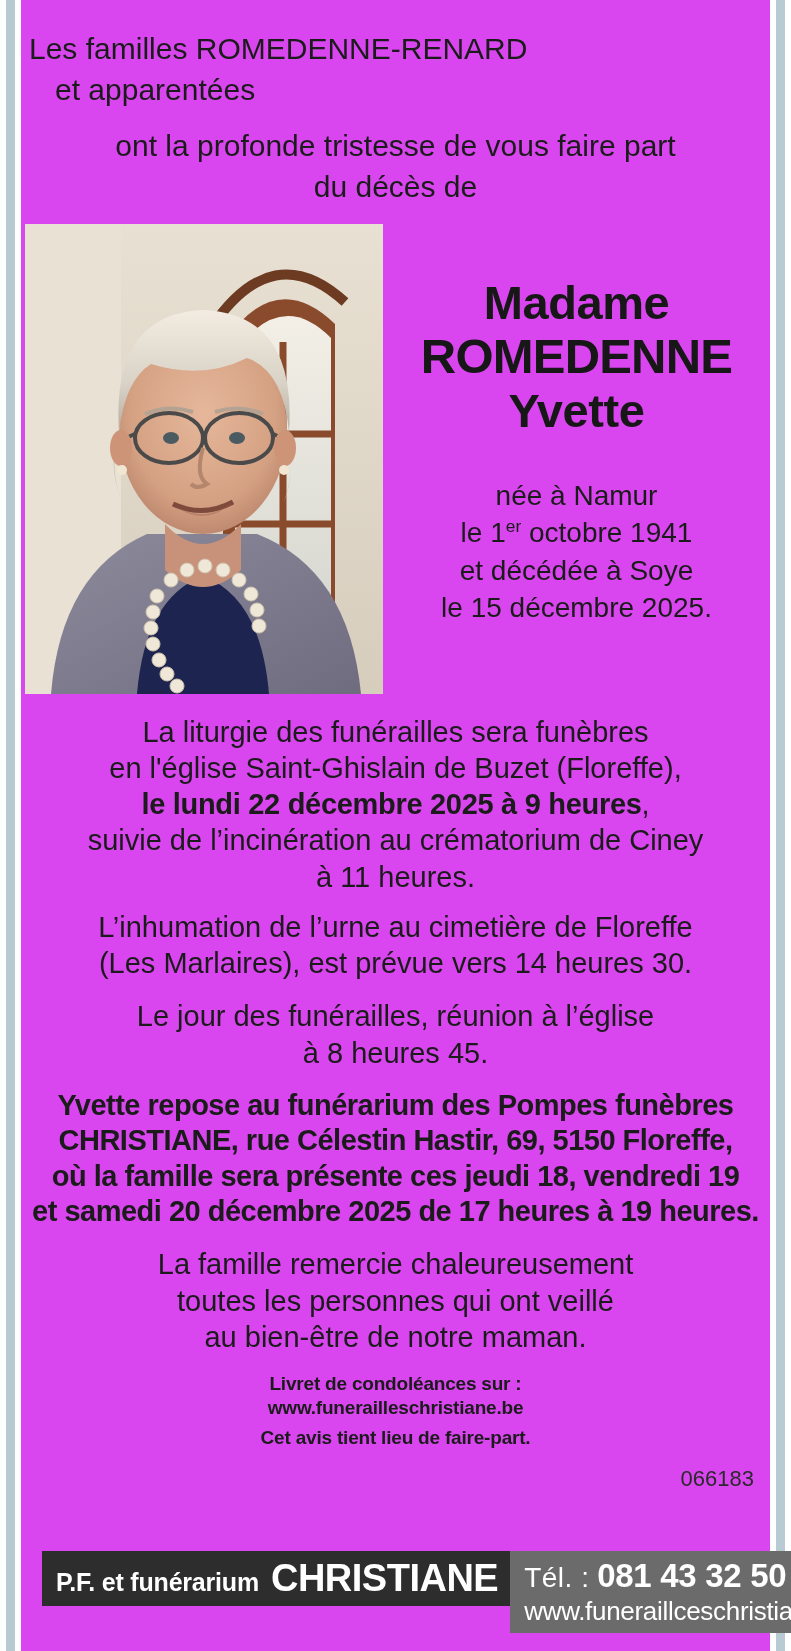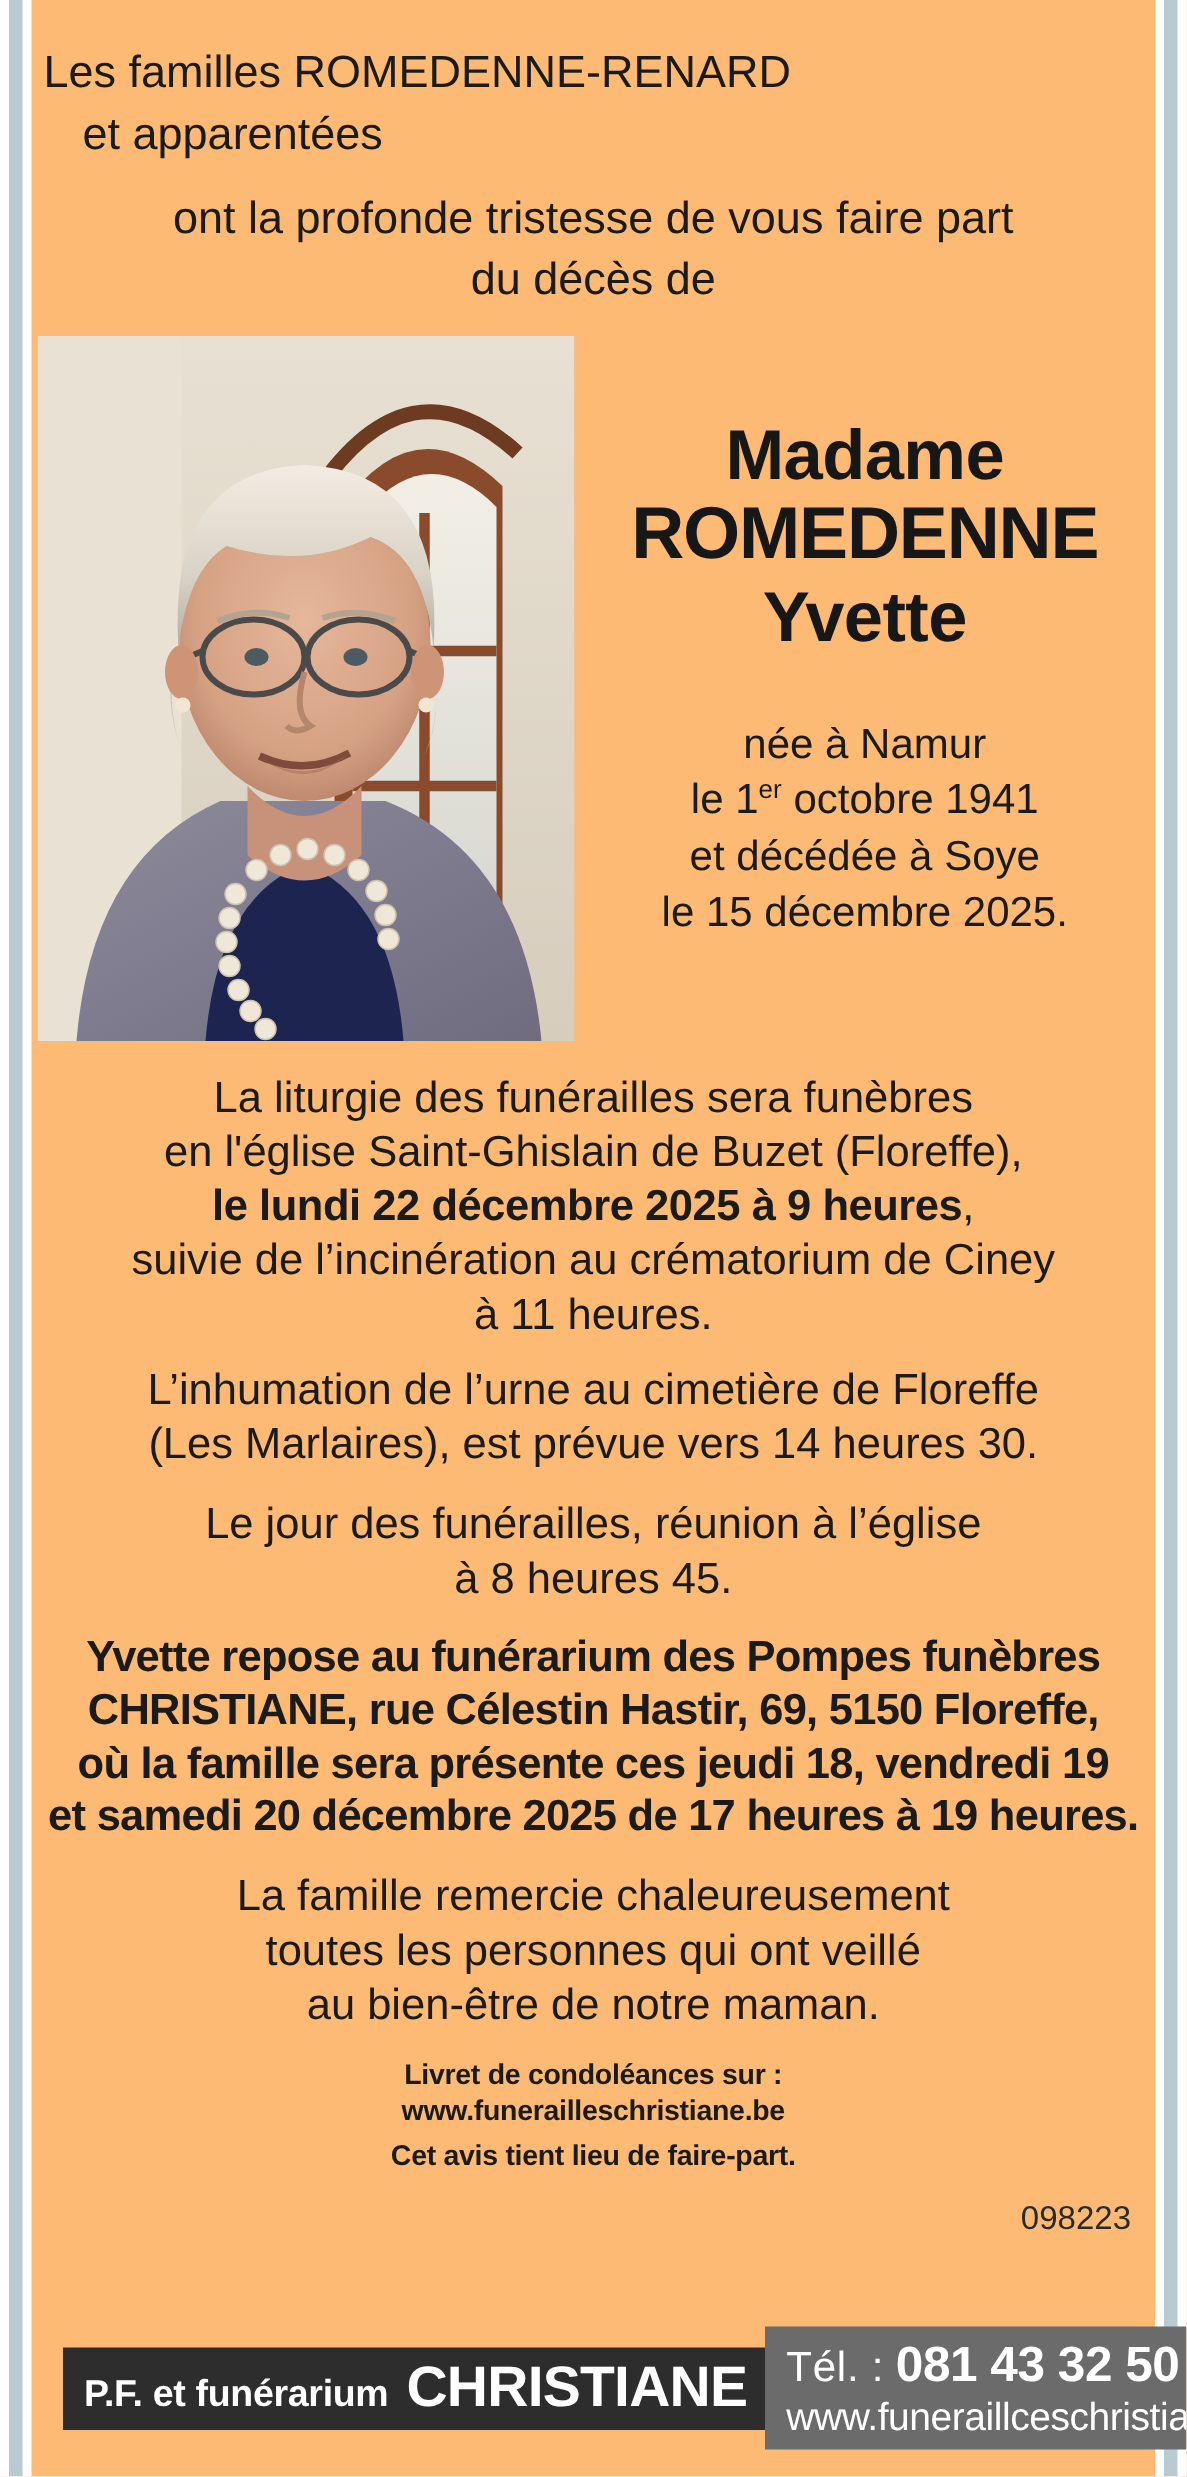--- a/index.html
+++ b/index.html
@@ -28,21 +28,21 @@
   }
   .edge-rule.left  { left: 6px; }
   .edge-rule.right { right: 6px; }
 
   .notice {
     position: absolute;
     left: 21px;
     right: 21px;
     top: 0;
     bottom: 0;
-    background: #fdba74;
+    background: #d946ef;
   }
 
   
   .intro {
     padding: 28px 8px 0 8px;
     font-size: 30px;
     line-height: 1.38;
     color: #1b1b1b;
   }
   .intro .l1 { text-align: left; }
@@ -134,21 +134,21 @@
   }
 
   
   .footer {
     position: absolute;
     left: 21px;
     right: 21px;
     bottom: 18px;
     height: 82px;
     display: flex;
-    align-items: center;
+    align-items: flex-start;
   }
   .footer-left {
     background: #2d2d2d;
     flex: 0 0 436px;
     color: #ffffff;
     padding: 6px 12px 6px 14px;
     box-sizing: border-box;
     display: flex;
     flex-direction: column;
     justify-content: center;
@@ -363,21 +363,21 @@
         <span>au bien-être de notre maman.</span>
       </p>
 
       <p class="para closing-bold">
         <span>Livret de condoléances sur :</span><br>
         <span>www.funerailleschristiane.be</span>
       </p>
 
       <p class="para closing-bold last">Cet avis tient lieu de faire-part.</p>
 
-      <div class="ref-number">098223</div>
+      <div class="ref-number">066183</div>
     </div>
 
     <div class="footer">
       <div class="footer-left">
         <div class="fl-row1">
           <span class="fl-small">P.F. et funérarium</span>
           <span class="fl-big">CHRISTIANE</span>
         </div>
       </div>
       <div class="footer-right">

